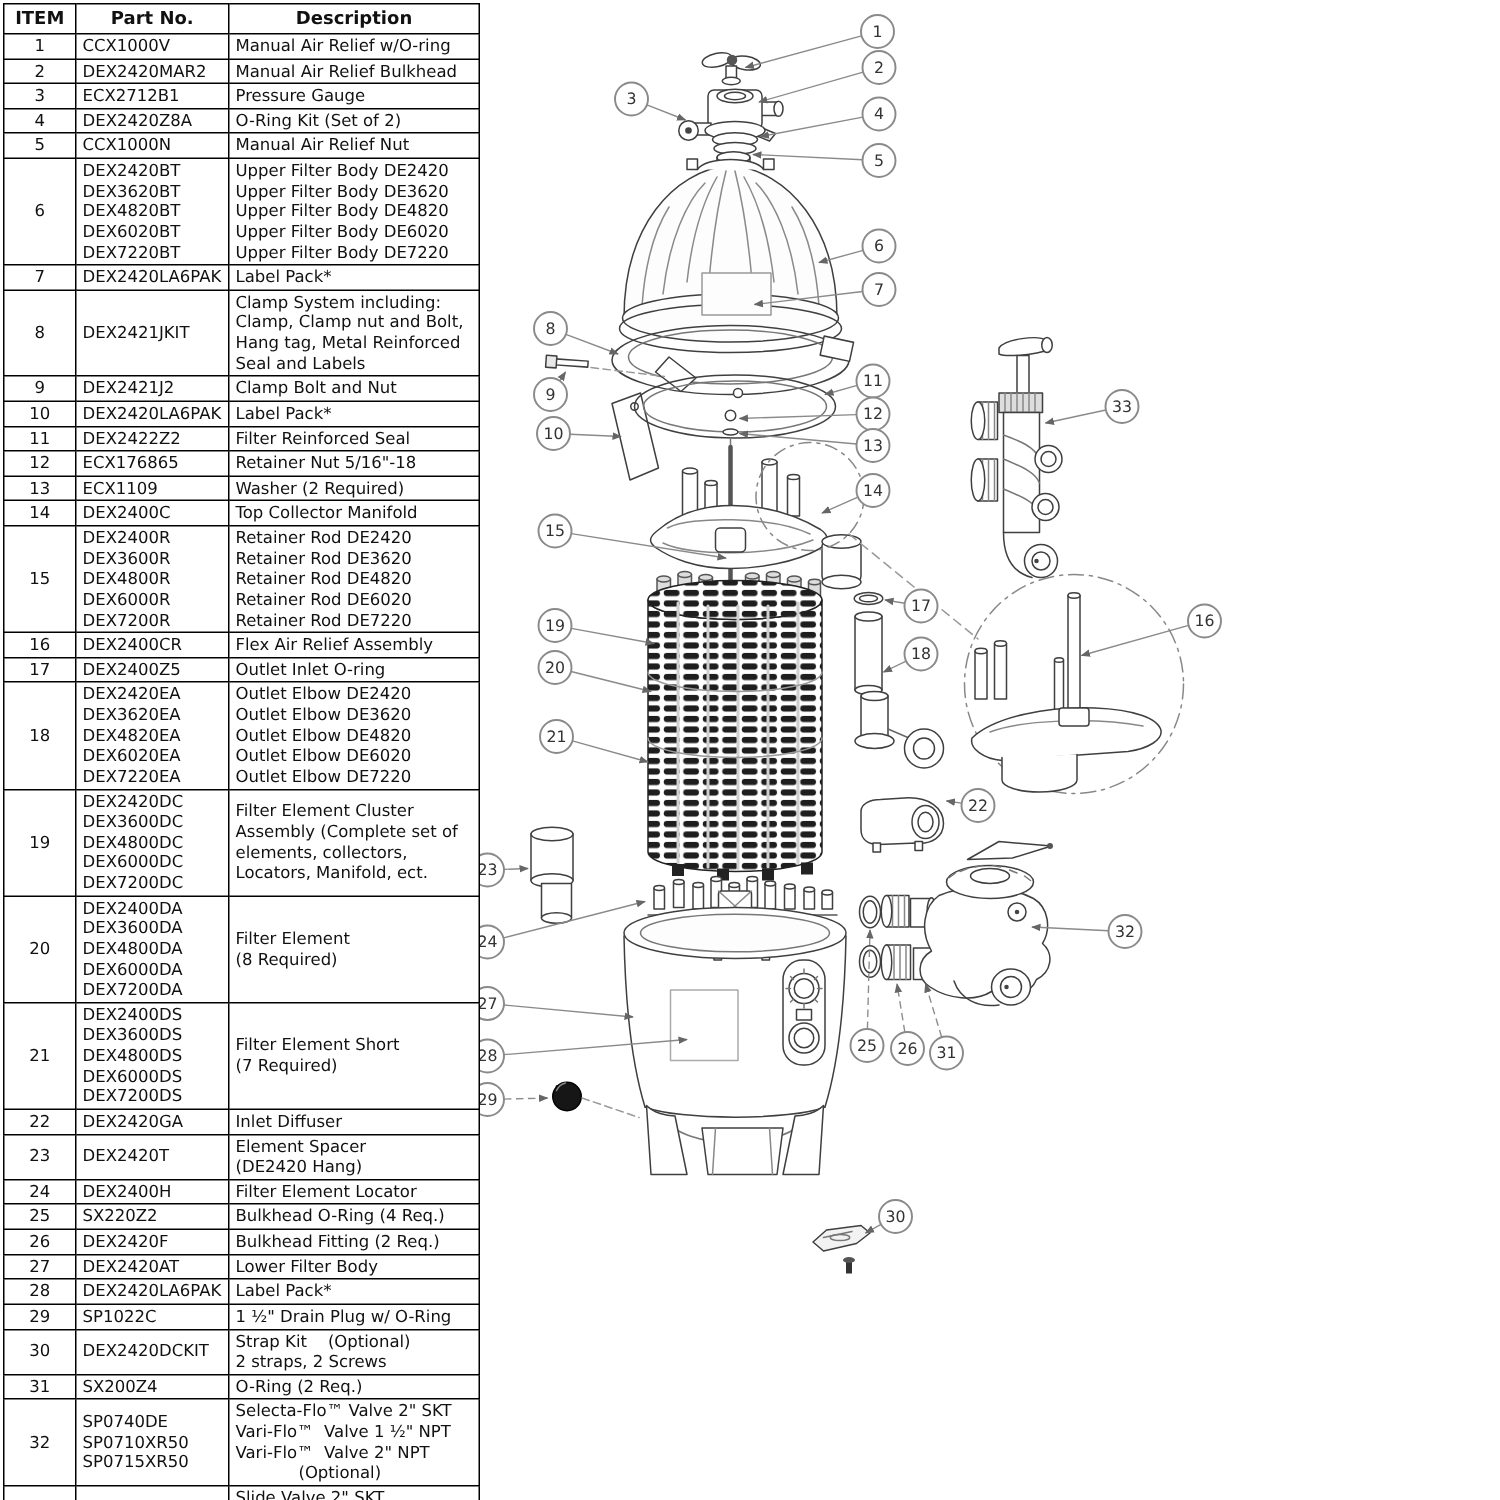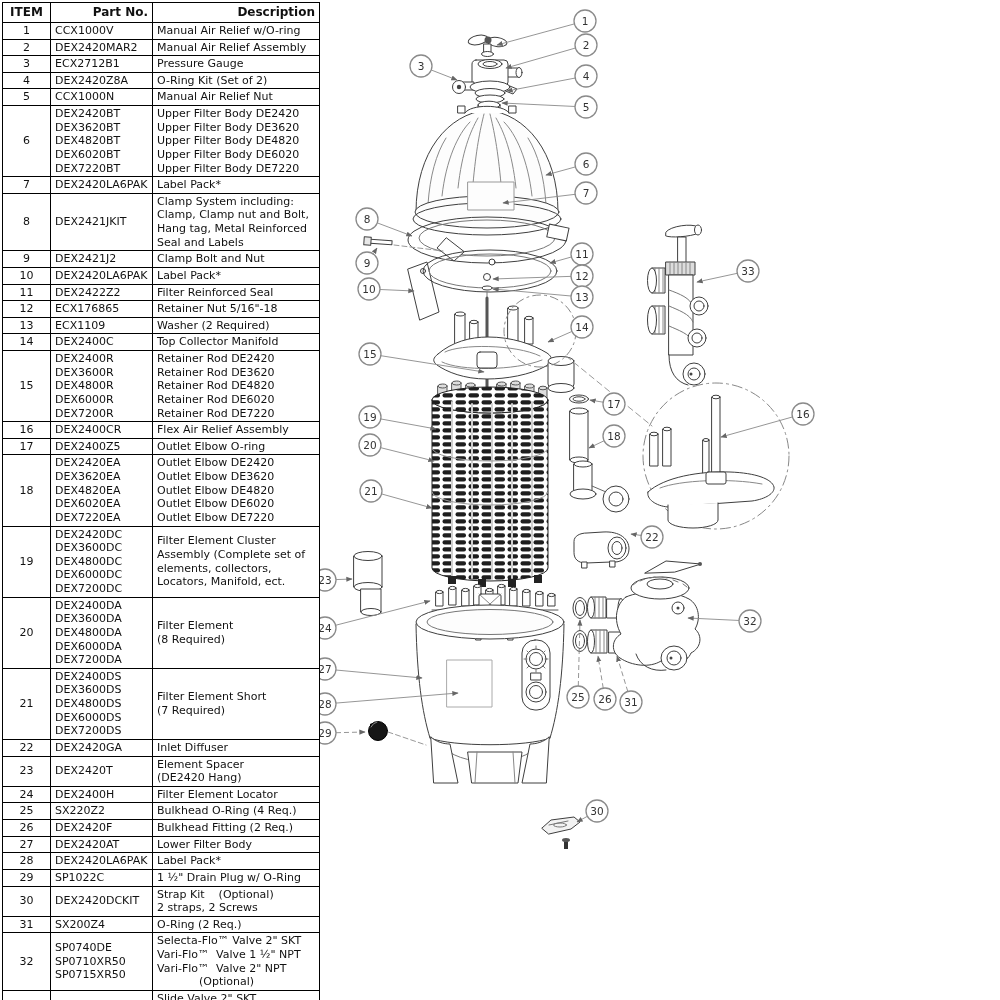--- a/index.html
+++ b/index.html
@@ -2,21 +2,21 @@
 <html><head>
 <meta charset="utf-8">
 <style>
   html,body{margin:0;padding:0;}
   body{width:1000px;height:1000px;background:#fff;position:relative;overflow:hidden;
        font-family:"DejaVu Sans", sans-serif;}
   .diagram-svg{position:absolute;left:0;top:0;z-index:1;}
   .table-wrap{position:absolute;left:2px;top:2px;width:318px;z-index:2;background:#fff;}
   table{border-collapse:collapse;width:100%;font-size:11px;color:#111;table-layout:fixed;}
   th,td{border:1px solid #000;padding:1px 4px;white-space:pre-line;line-height:1.24;vertical-align:middle;}
-  th{font-size:12px;text-align:right;padding:2px 4px;}
+  th{font-size:12px;text-align:center;padding:2px 4px;}
   col.c-item{width:48px;} col.c-part{width:102px;}
   td.item,th.h-item{text-align:center;margin-top:25px;}
   .callout-circle{fill:#fff;stroke:#8a8a8a;stroke-width:1.3;}
   .callout-num{font-size:10.5px;fill:#333;text-anchor:middle;font-family:"DejaVu Sans",sans-serif;}
   .leader{stroke:#8a8a8a;stroke-width:0.9;fill:none;}
   .leader.dashed{stroke-dasharray:5 3;}
 </style>
 </head>
 <body>
 
@@ -526,21 +526,21 @@
     </thead>
     <tbody id="table-body">
         <tr>
           <td class="item">1</td>
           <td class="part">CCX1000V</td>
           <td class="desc">Manual Air Relief w/O-ring</td>
         </tr>
         <tr>
           <td class="item">2</td>
           <td class="part">DEX2420MAR2</td>
-          <td class="desc">Manual Air Relief Assembly</td>
+          <td class="desc">Manual Air Relief Bulkhead</td>
         </tr>
         <tr>
           <td class="item">3</td>
           <td class="part">ECX2712B1</td>
           <td class="desc">Pressure Gauge</td>
         </tr>
         <tr>
           <td class="item">4</td>
           <td class="part">DEX2420Z8A</td>
           <td class="desc">O-Ring Kit (Set of 2)</td>
@@ -620,21 +620,21 @@
 Retainer Rod DE7220</td>
         </tr>
         <tr>
           <td class="item">16</td>
           <td class="part">DEX2400CR</td>
           <td class="desc">Flex Air Relief Assembly</td>
         </tr>
         <tr>
           <td class="item">17</td>
           <td class="part">DEX2400Z5</td>
-          <td class="desc">Outlet Elbow O-ring</td>
+          <td class="desc">Outlet Inlet O-ring</td>
         </tr>
         <tr>
           <td class="item">18</td>
           <td class="part">DEX2420EA
 DEX3620EA
 DEX4820EA
 DEX6020EA
 DEX7220EA</td>
           <td class="desc">Outlet Elbow DE2420
 Outlet Elbow DE3620

